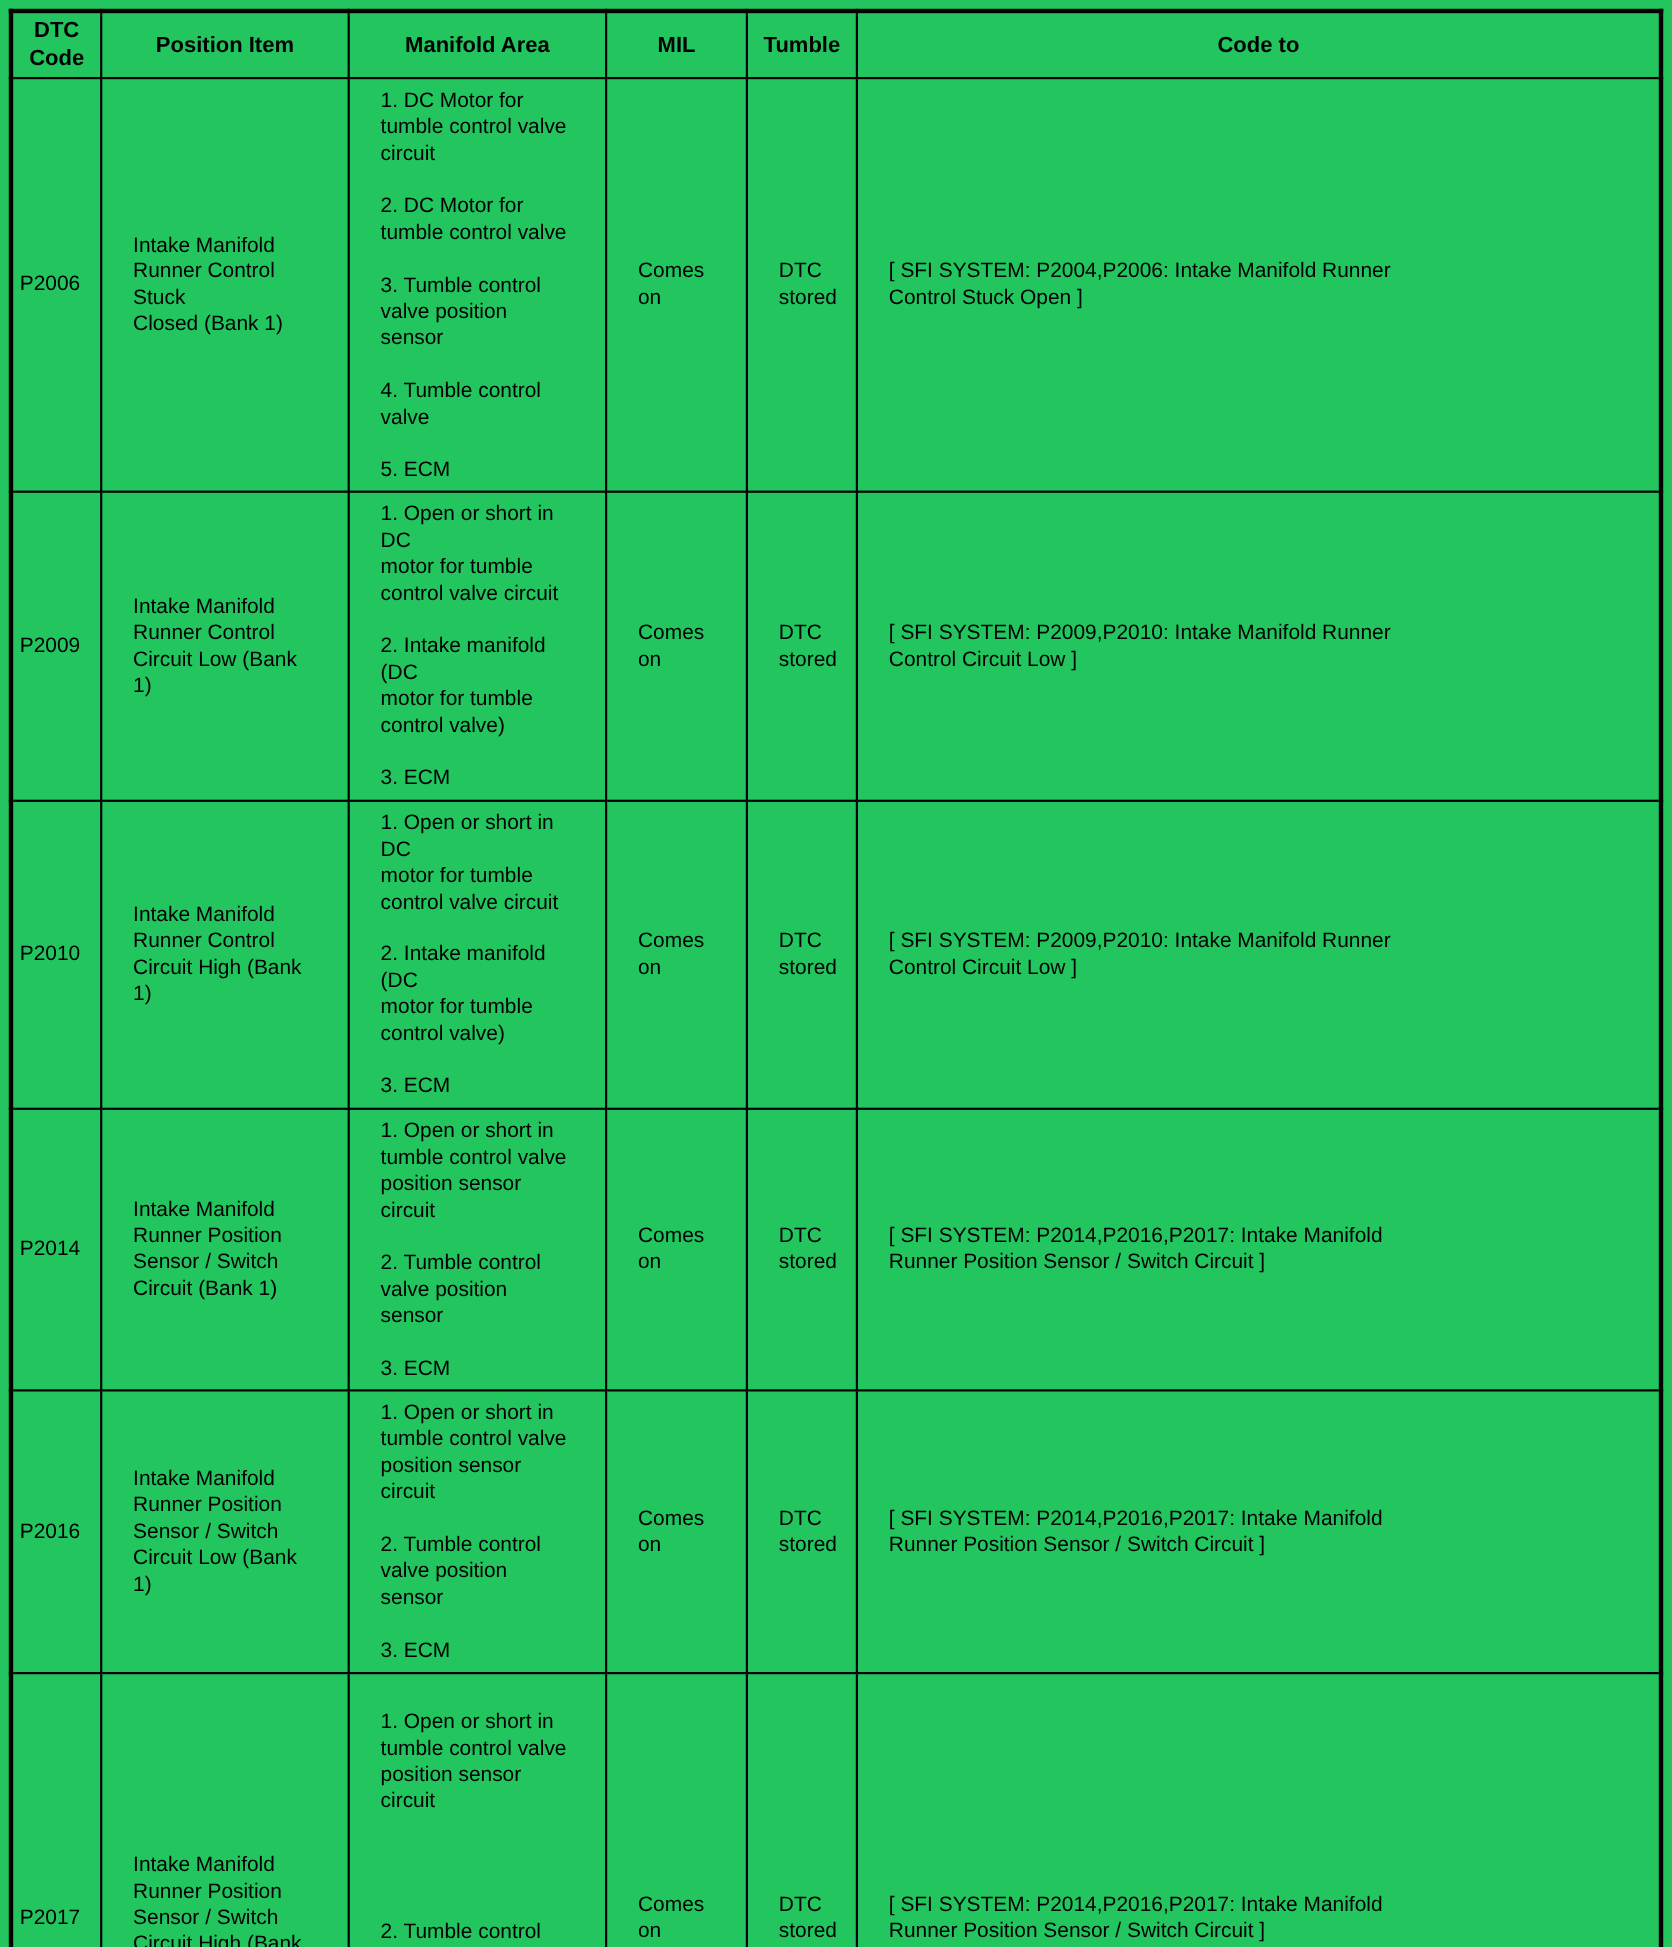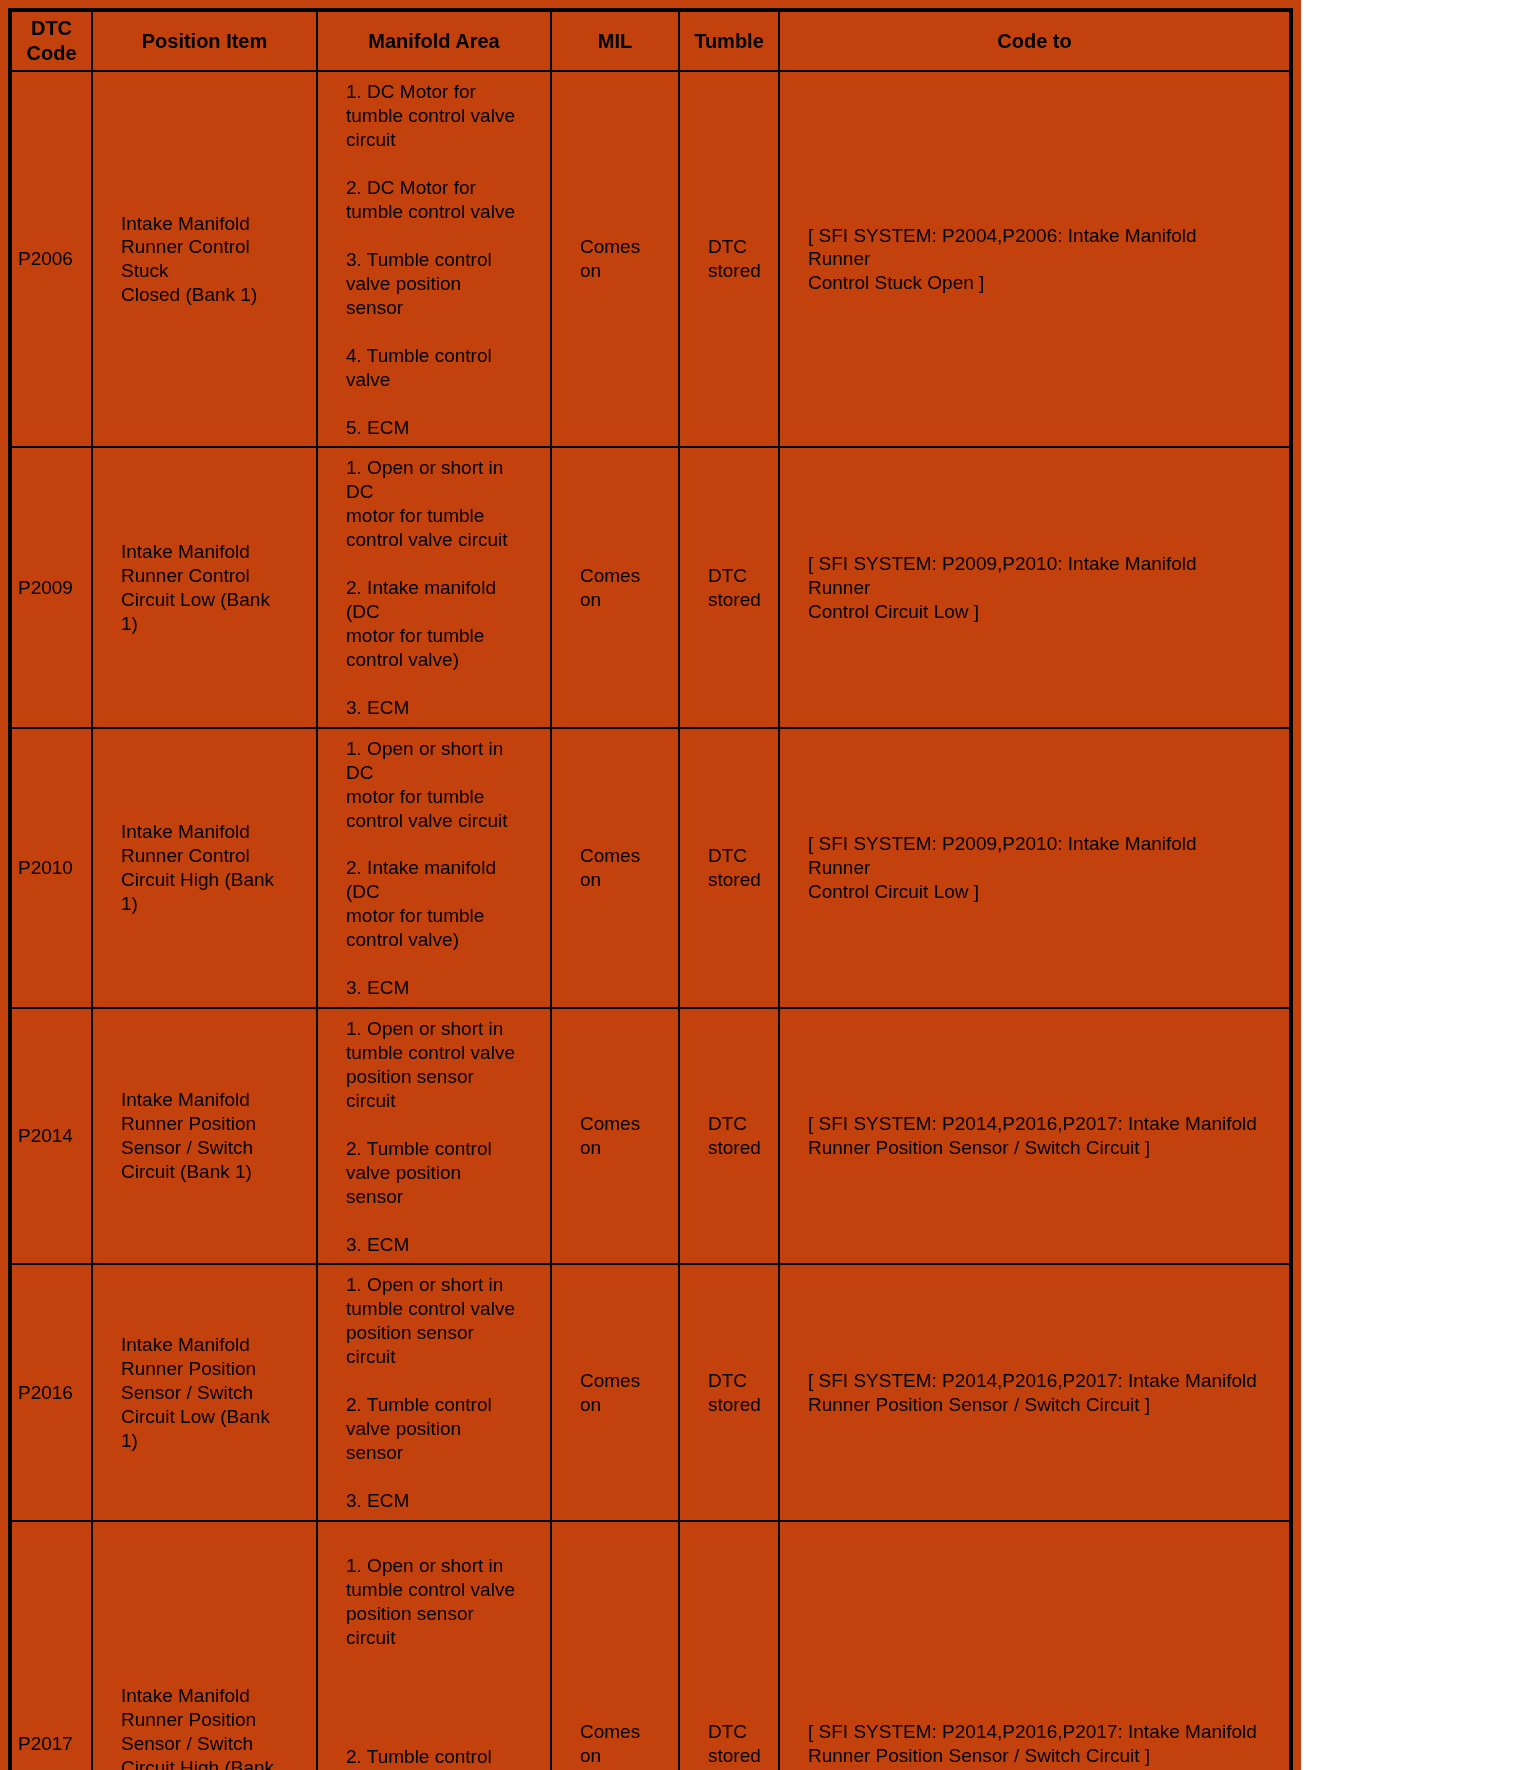--- a/index.html
+++ b/index.html
@@ -4,23 +4,23 @@
 <style>
   * { margin: 0; padding: 0; box-sizing: border-box; }
 
   html, body {
     background: #ffffff;
     font-family: "Liberation Sans", sans-serif;
     color: #000000;
   }
 
   .page {
-    width: 1301px;
+    width: 1520px;
     height: 1770px;
-    background: #c2410c;
+    background: #22c55e;
     padding: 8px;
   }
 
   table.dtc-table {
     width: 100%;
     height: 100%;
     border-collapse: collapse;
     table-layout: fixed;
     border: 4px solid #000000;
     border-bottom-width: 9px;

